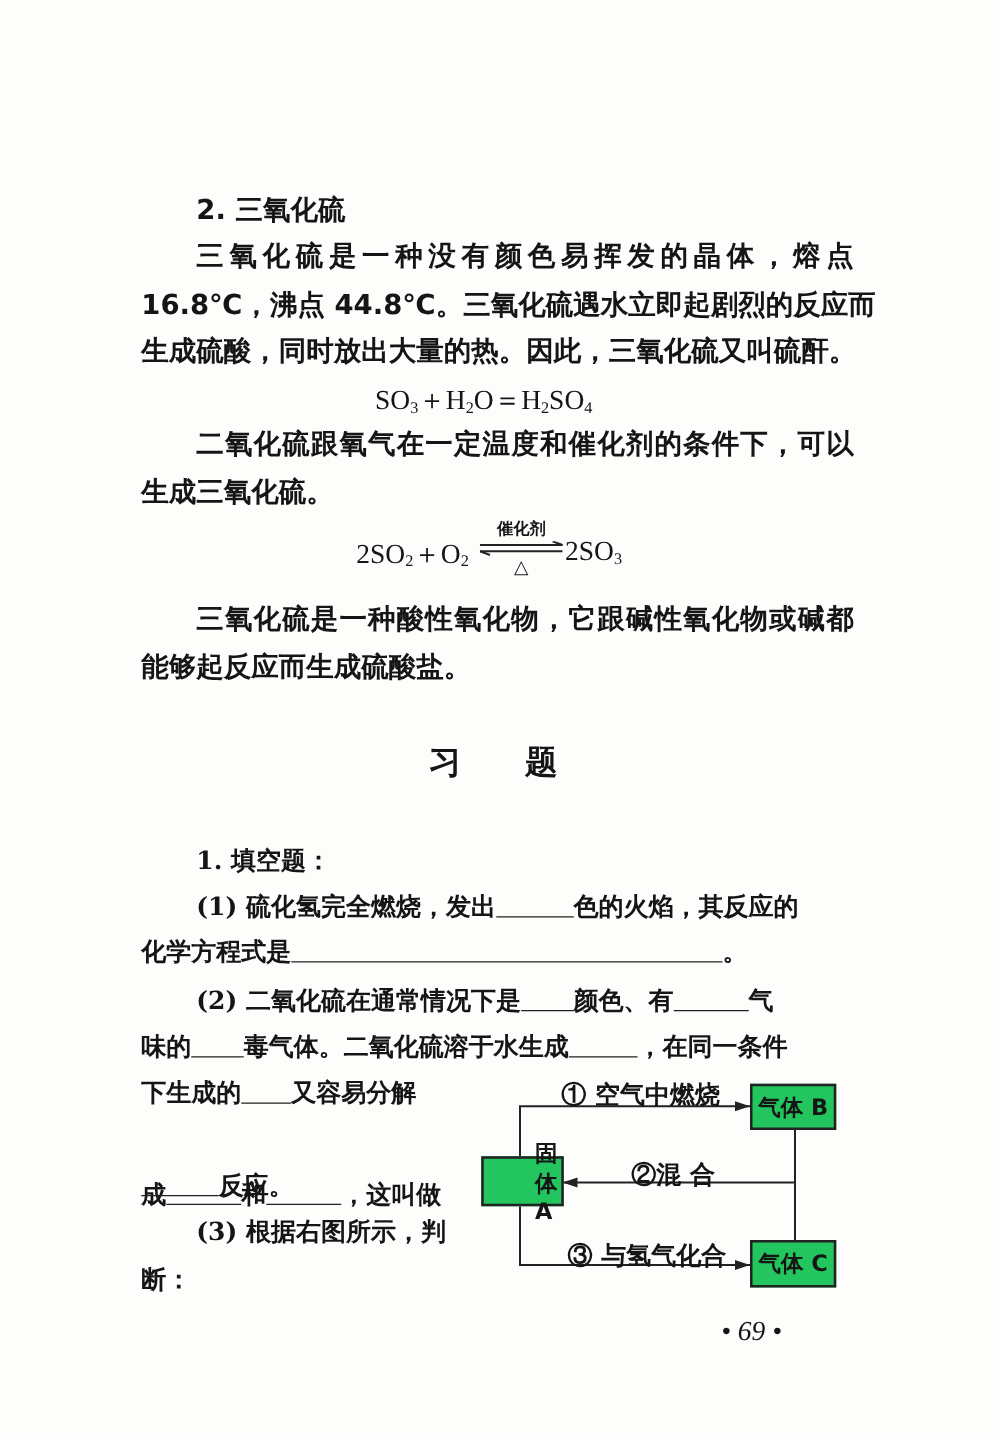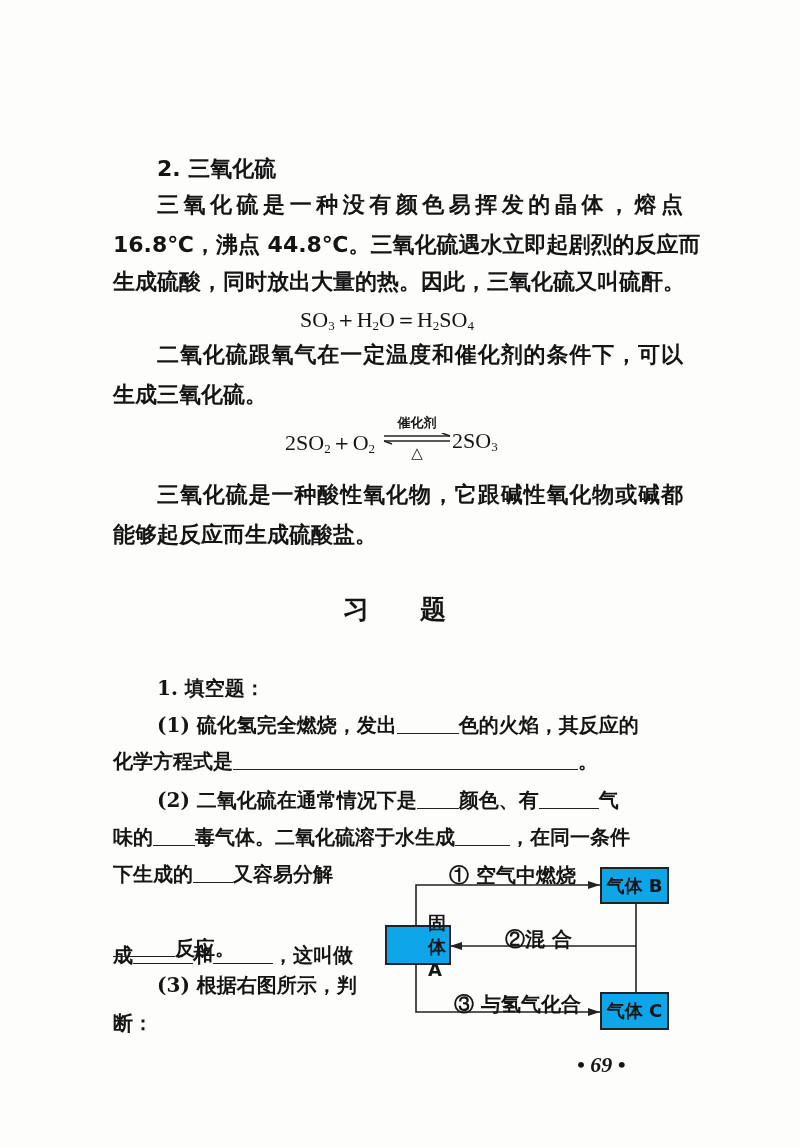--- a/index.html
+++ b/index.html
@@ -8,23 +8,23 @@
     font-family:"DejaVu Sans", "Liberation Sans", sans-serif; color:#151515;
   }
   .line { position:absolute; left:113px; width:570px; font-size:22px; line-height:28px; white-space:nowrap; font-weight:bold; }
   .just { text-align:justify; text-align-last:justify; }
   .indent { left:157px; width:526px;font-family:Liberation Mono, monospace; }
   .eq { position:absolute; font-family:"Liberation Serif", "DejaVu Serif", serif; font-size:22px; white-space:nowrap; }
   .eq sub { font-size:13px; vertical-align:-3px; }
   .title { position:absolute; top:592px; font-size:26px; font-weight:bold; }
   .ex { position:absolute; font-family:"DejaVu Serif", "Liberation Serif", serif; font-size:20px; font-weight:bold; white-space:nowrap; line-height:26px; }
   .blank { display:inline-block; border-bottom:1.6px solid #222; height:20px; vertical-align:-2px; }
-  .box { position:absolute; border:2px solid #222; background:#0ea5e9; font-size:18px; font-weight:bold; display:flex; align-items:center; justify-content:center; box-sizing:border-box; }
+  .box { position:absolute; border:2px solid #222; background:#22c55e; font-size:18px; font-weight:bold; display:flex; align-items:center; justify-content:center; box-sizing:border-box; }
   .lbl { position:absolute; font-size:20px; white-space:nowrap; font-family:"DejaVu Serif", serif; font-weight:bold; }
-  .pnum { position:absolute; left:577px; top:1052px; font-size:22px; font-style:italic; font-weight:bold; font-family:"Liberation Serif", serif; }
+  .pnum { position:absolute; left:577px; top:1052px; font-size:22px; font-style:italic; font-weight:normal; font-family:"Liberation Serif", serif; }
 </style>
 </head>
 <body>
 
 <div class="line" style="top:155px;left:157px;">2. 三氧化硫</div>
 
 <div class="line indent just" style="top:193px;">三氧化硫是一种没有颜色易挥发的晶体，熔点</div>
 <div class="line just" style="top:231px;">16.8℃，沸点 44.8℃。三氧化硫遇水立即起剧烈的反应而</div>
 <div class="line" style="top:268px;">生成硫酸，同时放出大量的热。因此，三氧化硫又叫硫酐。</div>
 

